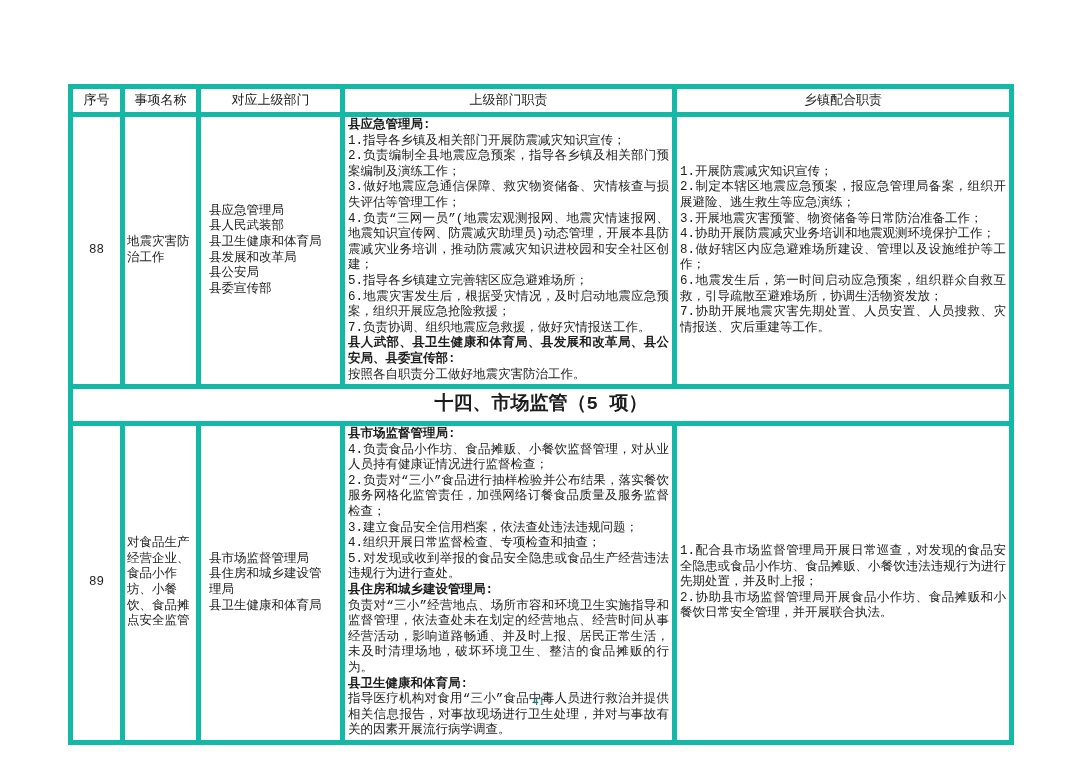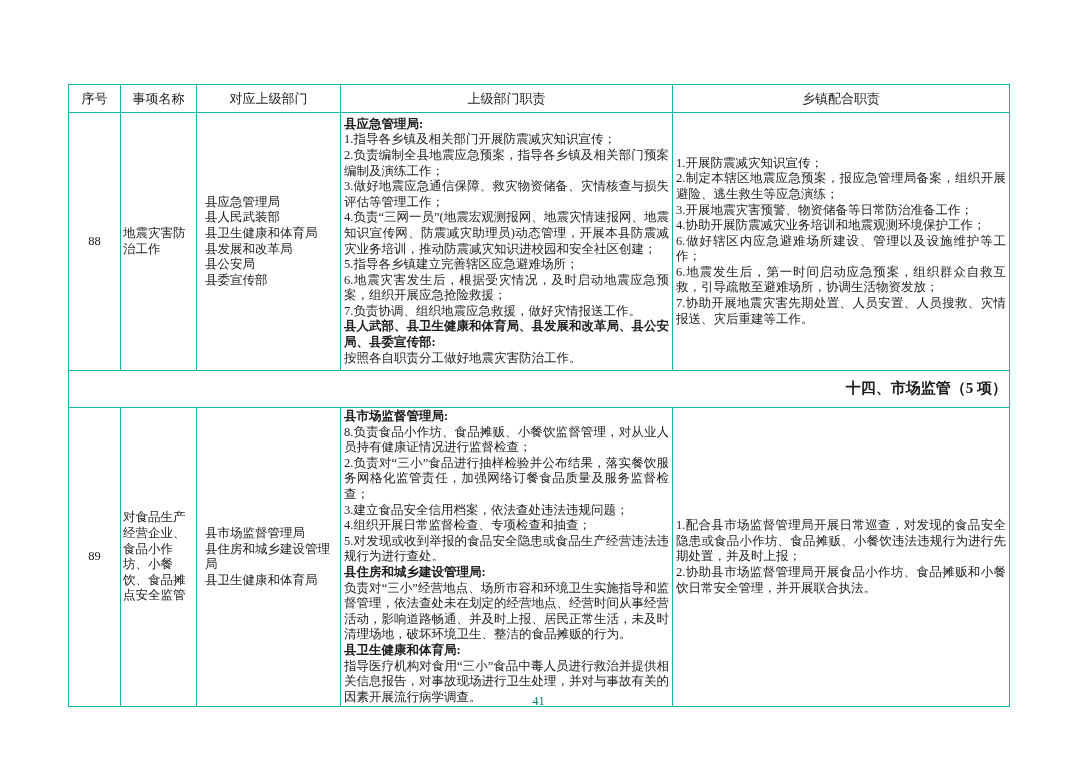--- a/index.html
+++ b/index.html
@@ -23,23 +23,24 @@
     top: 84px;
     left: 68px;
     width: 941px;
     border-collapse: collapse;
     table-layout: fixed;
     font-size: 12.5px;
     line-height: 15.6px;
   }
   table.doc-table th,
   table.doc-table td {
-    border: 1px solid #14b8a6;
+    border: 5px solid #14b8a6;
     vertical-align: middle;
     word-break: break-all;
+    font-family: Liberation Mono, monospace;
   }
   tr.header-row th {
     height: 28px;
     font-size: 13px;
     font-weight: normal;
     text-align: center;
     padding: 2px;
   }
   td.c-id {
     text-align: center;
@@ -56,23 +57,23 @@
   td.c-duty {
     text-align: justify;
     padding: 1px 3px;
     vertical-align: middle;
   }
   td.c-duty .bold { font-weight: bold; }
   tr.row-88 td { height: 258px; }
   tr.row-89 td { height: 283px; }
   tr.section-row td {
     height: 37px;
-    font-size: 15px;
+    font-size: 19px;
     font-weight: bold;
-    text-align: right;
+    text-align: center;
     padding: 2px 2px;
     vertical-align: middle;
   }
   .page-number {
     position: absolute;
     top: 694px;
     left: 68px;
     width: 941px;
     text-align: center;
     font-size: 12.5px;
@@ -123,39 +124,39 @@
             <div>6.地震灾害发生后，根据受灾情况，及时启动地震应急预案，组织开展应急抢险救援；</div>
             <div>7.负责协调、组织地震应急救援，做好灾情报送工作。</div>
             <div class="bold">县人武部、县卫生健康和体育局、县发展和改革局、县公安局、县委宣传部:</div>
             <div>按照各自职责分工做好地震灾害防治工作。</div>
           </td>
         <td class="c-duty">
             <div>1.开展防震减灾知识宣传；</div>
             <div>2.制定本辖区地震应急预案，报应急管理局备案，组织开展避险、逃生救生等应急演练；</div>
             <div>3.开展地震灾害预警、物资储备等日常防治准备工作；</div>
             <div>4.协助开展防震减灾业务培训和地震观测环境保护工作；</div>
-            <div>6.做好辖区内应急避难场所建设、管理以及设施维护等工作；</div>
+            <div>8.做好辖区内应急避难场所建设、管理以及设施维护等工作；</div>
             <div>6.地震发生后，第一时间启动应急预案，组织群众自救互救，引导疏散至避难场所，协调生活物资发放；</div>
             <div>7.协助开展地震灾害先期处置、人员安置、人员搜救、灾情报送、灾后重建等工作。</div>
           </td>
       </tr>
       <tr class="section-row">
         <td colspan="5">十四、市场监管（5 项）</td>
       </tr>
       <tr class="row-89">
         <td class="c-id">89</td>
         <td class="c-name">对食品生产经营企业、食品小作坊、小餐饮、食品摊点安全监管</td>
         <td class="c-dept">
             <div>县市场监督管理局</div>
             <div>县住房和城乡建设管理局</div>
             <div>县卫生健康和体育局</div>
           </td>
         <td class="c-duty">
             <div class="bold">县市场监督管理局:</div>
-            <div>8.负责食品小作坊、食品摊贩、小餐饮监督管理，对从业人员持有健康证情况进行监督检查；</div>
+            <div>4.负责食品小作坊、食品摊贩、小餐饮监督管理，对从业人员持有健康证情况进行监督检查；</div>
             <div>2.负责对“三小”食品进行抽样检验并公布结果，落实餐饮服务网格化监管责任，加强网络订餐食品质量及服务监督检查；</div>
             <div>3.建立食品安全信用档案，依法查处违法违规问题；</div>
             <div>4.组织开展日常监督检查、专项检查和抽查；</div>
             <div>5.对发现或收到举报的食品安全隐患或食品生产经营违法违规行为进行查处。</div>
             <div class="bold">县住房和城乡建设管理局:</div>
             <div>负责对“三小”经营地点、场所市容和环境卫生实施指导和监督管理，依法查处未在划定的经营地点、经营时间从事经营活动，影响道路畅通、并及时上报、居民正常生活，未及时清理场地，破坏环境卫生、整洁的食品摊贩的行为。</div>
             <div class="bold">县卫生健康和体育局:</div>
             <div>指导医疗机构对食用“三小”食品中毒人员进行救治并提供相关信息报告，对事故现场进行卫生处理，并对与事故有关的因素开展流行病学调查。</div>
           </td>
         <td class="c-duty">

